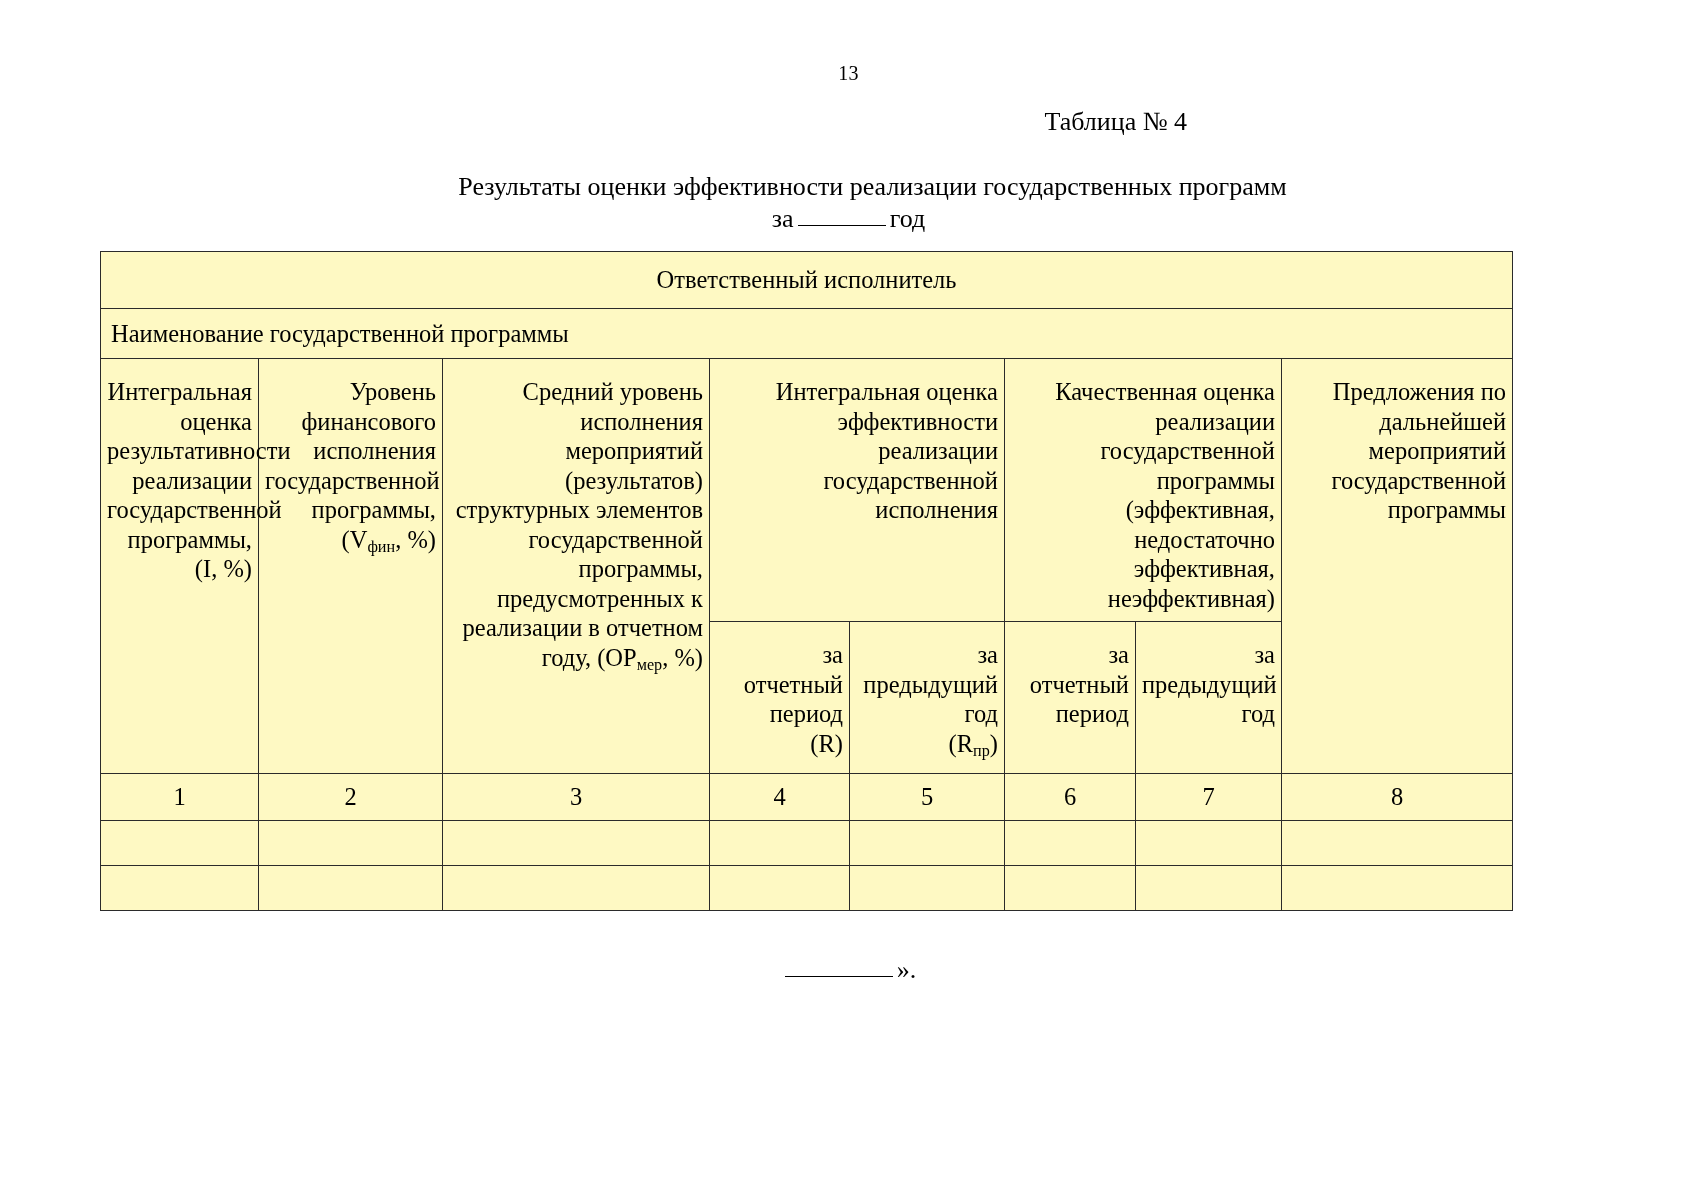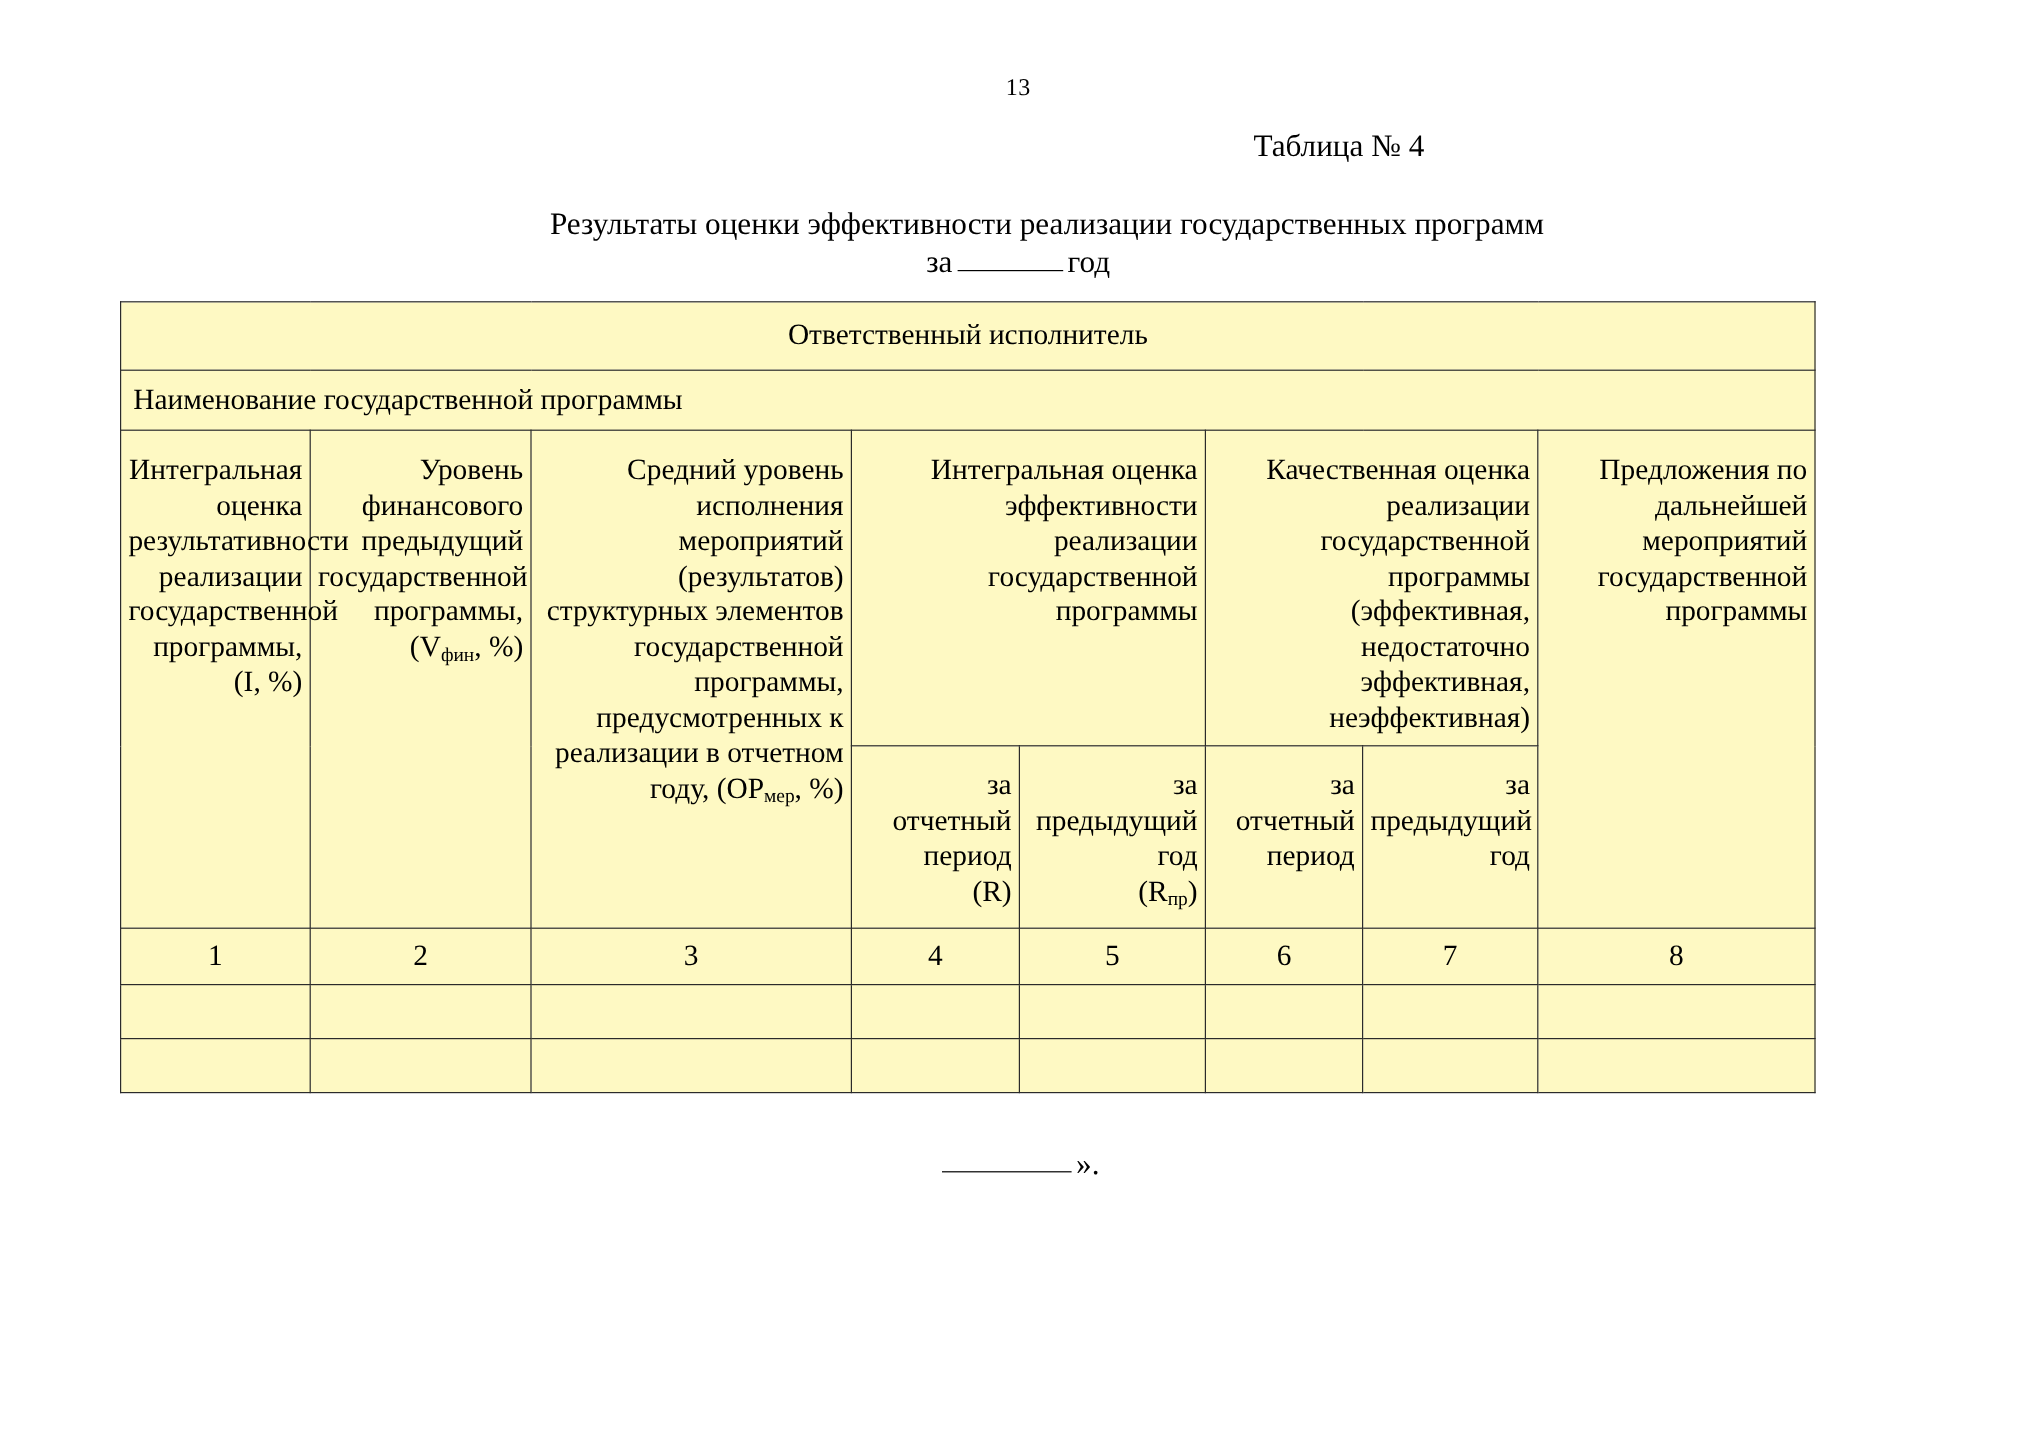--- a/index.html
+++ b/index.html
@@ -187,32 +187,32 @@
             <div class="cell-pad lft">Наименование государственной программы</div>
           </td>
         </tr>
 
         <tr>
           <td class="hdr" rowspan="2">
             <div class="cell-pad ctr">Интегральная оценка результативности реализации государственной программы, (I, %)</div>
           </td>
           <td class="hdr" rowspan="2">
             <div class="cell-pad ctr">
-              <span>Уровень финансового предыдущий государственной программы,</span>
+              <span>Уровень финансового исполнения государственной программы,</span>
               <span><span>(V</span><sub>фин</sub><span>, %)</span></span>
             </div>
           </td>
           <td class="hdr" rowspan="2">
             <div class="cell-pad ctr">
               <span>Средний уровень исполнения мероприятий (результатов) структурных элементов государственной программы, предусмотренных к реализации в отчетном году,</span>
               <span><span>(ОР</span><sub>мер</sub><span>, %)</span></span>
             </div>
           </td>
           <td class="hdr" colspan="2">
-            <div class="cell-pad ctr">Интегральная оценка эффективности реализации государственной программы</div>
+            <div class="cell-pad ctr">Интегральная оценка эффективности реализации государственной исполнения</div>
           </td>
           <td class="hdr" colspan="2">
             <div class="cell-pad ctr">Качественная оценка реализации государственной программы (эффективная, недостаточно эффективная, неэффективная)</div>
           </td>
           <td class="hdr" rowspan="2">
             <div class="cell-pad ctr">Предложения по дальнейшей мероприятий государственной программы</div>
           </td>
         </tr>
 
         <tr>

